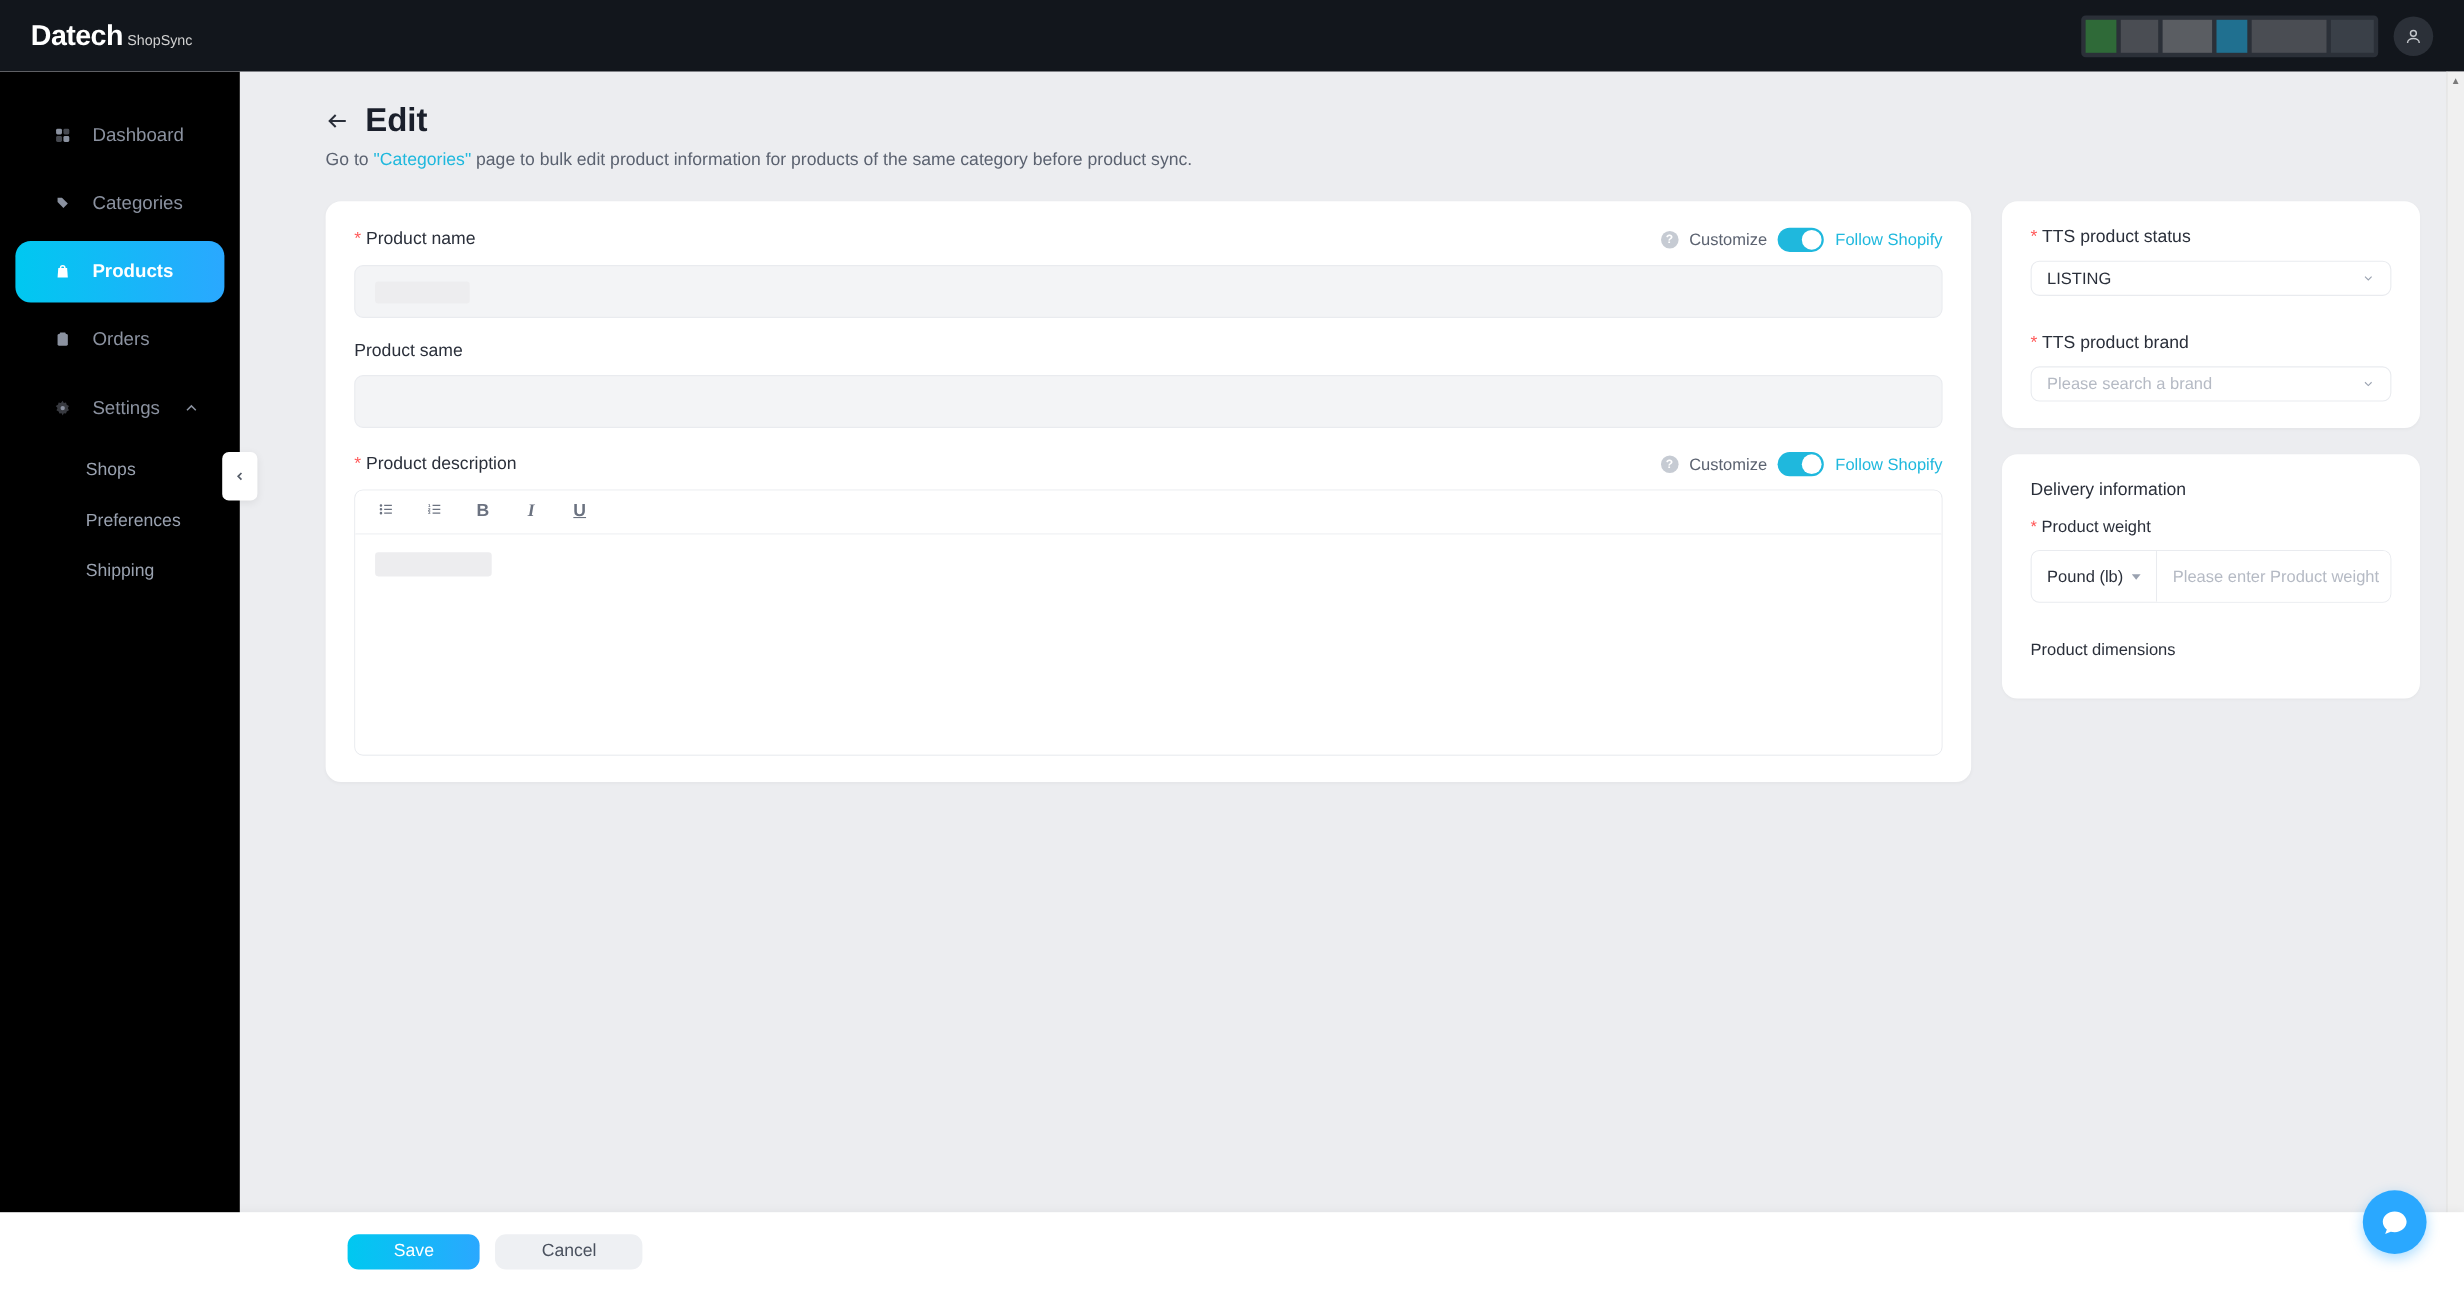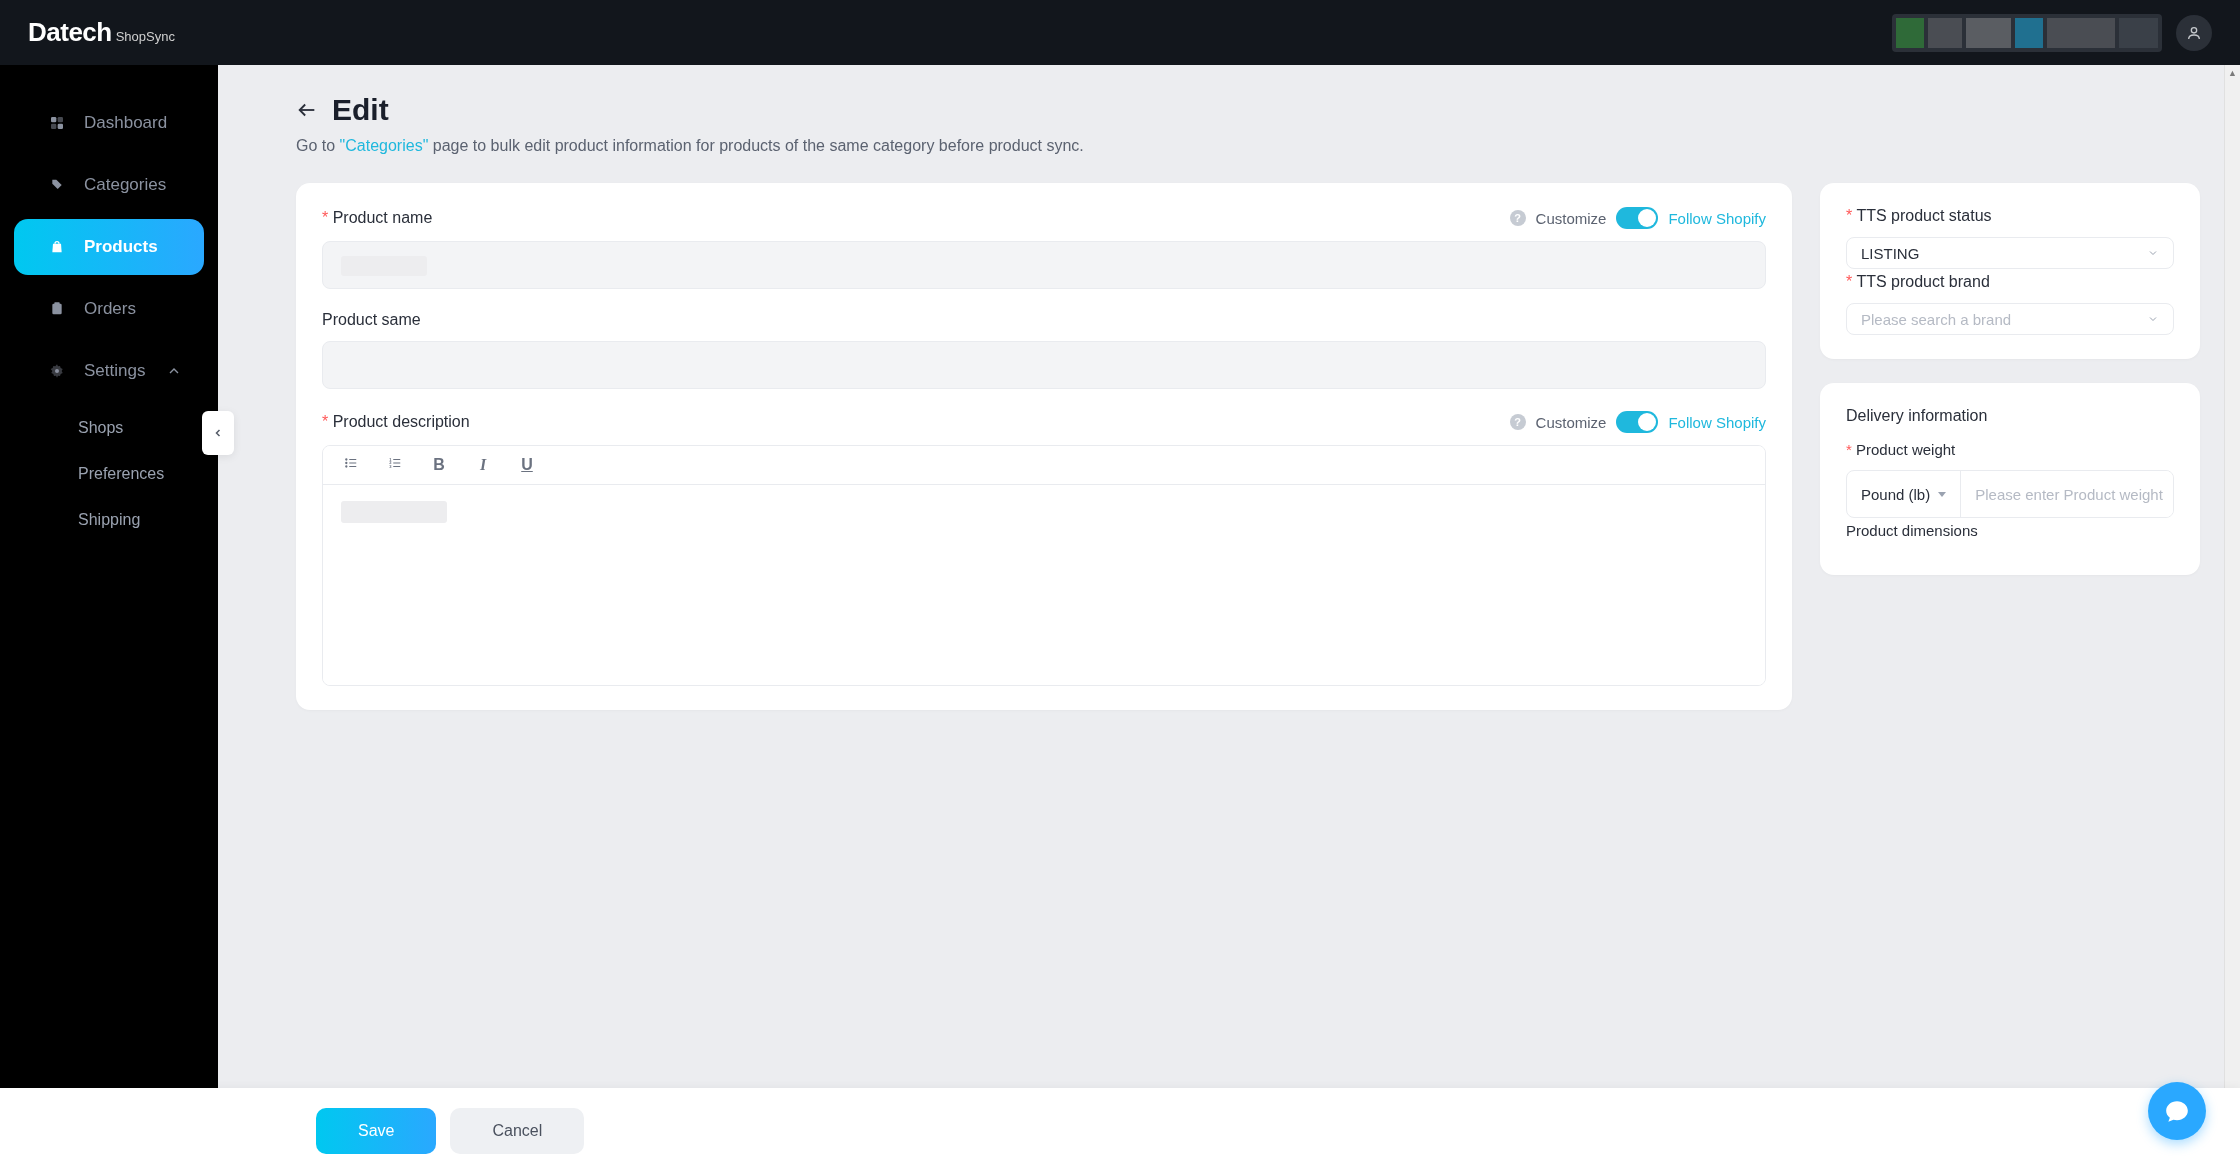--- a/index.html
+++ b/index.html
@@ -86,27 +86,27 @@
     .select-box .placeholder { color: #b5bac4; }
     .chev-down { width: 12px; height: 12px; color: #9aa2b0; }
     
     .select-combo { display: flex; border: 1px solid #e9ebef; border-radius: 8px; height: 48px; overflow: hidden; }
     .select-combo .unit { display: flex; align-items: center; gap: 8px; padding: 0 14px; border-right: 1px solid #e9ebef; font-size: 15px; color: #2a2f3a; white-space: nowrap; cursor:pointer;}
     .select-combo .unit .tri { width:0;height:0;border-left:4px solid transparent;border-right:4px solid transparent;border-top:5px solid #9aa2b0;}
     .select-combo input { flex: 1; border: none; outline: none; padding: 0 14px; font-size: 15px; }
     .select-combo input::placeholder { color: #b5bac4; }
     .select-combo .unit-plain { display:flex; align-items:center; padding: 0 18px; border-right: 1px solid #e9ebef; font-size: 15px; color: #2a2f3a;}
     
-    .field-block { margin-bottom: 4px; }
+    .field-block { margin-bottom: 34px; }
     .section-title { font-size: 16px; font-weight: 500; color: #2a2f3a; margin-bottom: 16px; }
     .sub-section-title { font-size: 15px; font-weight: 500; color: #2a2f3a; margin-bottom: 12px; }
     
     
     .footer-bar { position: absolute; left: 0; right: 0; bottom: 0; background: #fff; padding: 20px 40px 20px 316px; display: flex; gap: 14px; box-shadow: 0 -2px 8px rgba(0,0,0,0.04); z-index: 5;}
-    .btn { height: 46px; padding: 0 42px; border-radius: 10px; font-size: 16px; cursor: pointer; border: none; display:flex; align-items:center; justify-content:center;}
+    .btn { height: 32px; padding: 0 42px; border-radius: 10px; font-size: 16px; cursor: pointer; border: none; display:flex; align-items:center; justify-content:center;}
     .btn-primary { background: linear-gradient(90deg, #00c8f0, #2aa8ff); color: #fff; font-weight: 500;}
     .btn-secondary { background: #eef0f3; color: #4a515e; }
     
     
     .chat-fab { position: absolute; right: 34px; bottom: 34px; width: 58px; height: 58px; border-radius: 50%; background: #2aa8ff; display:flex; align-items:center; justify-content:center; cursor:pointer; box-shadow: 0 4px 12px rgba(42,168,255,0.4); z-index:10;}
     .chat-fab svg { width: 26px; height: 26px; color: #fff; }
     
     
     .scroll-v { position: absolute; right: 0; top: 0; bottom: 16px; width: 16px; background: #f0f0f0; border-left: 1px solid #e0e0e0; }
     .scroll-v .arrow { height:16px; display:flex;align-items:center;justify-content:center; color:#7a7a7a; font-size:9px;}

